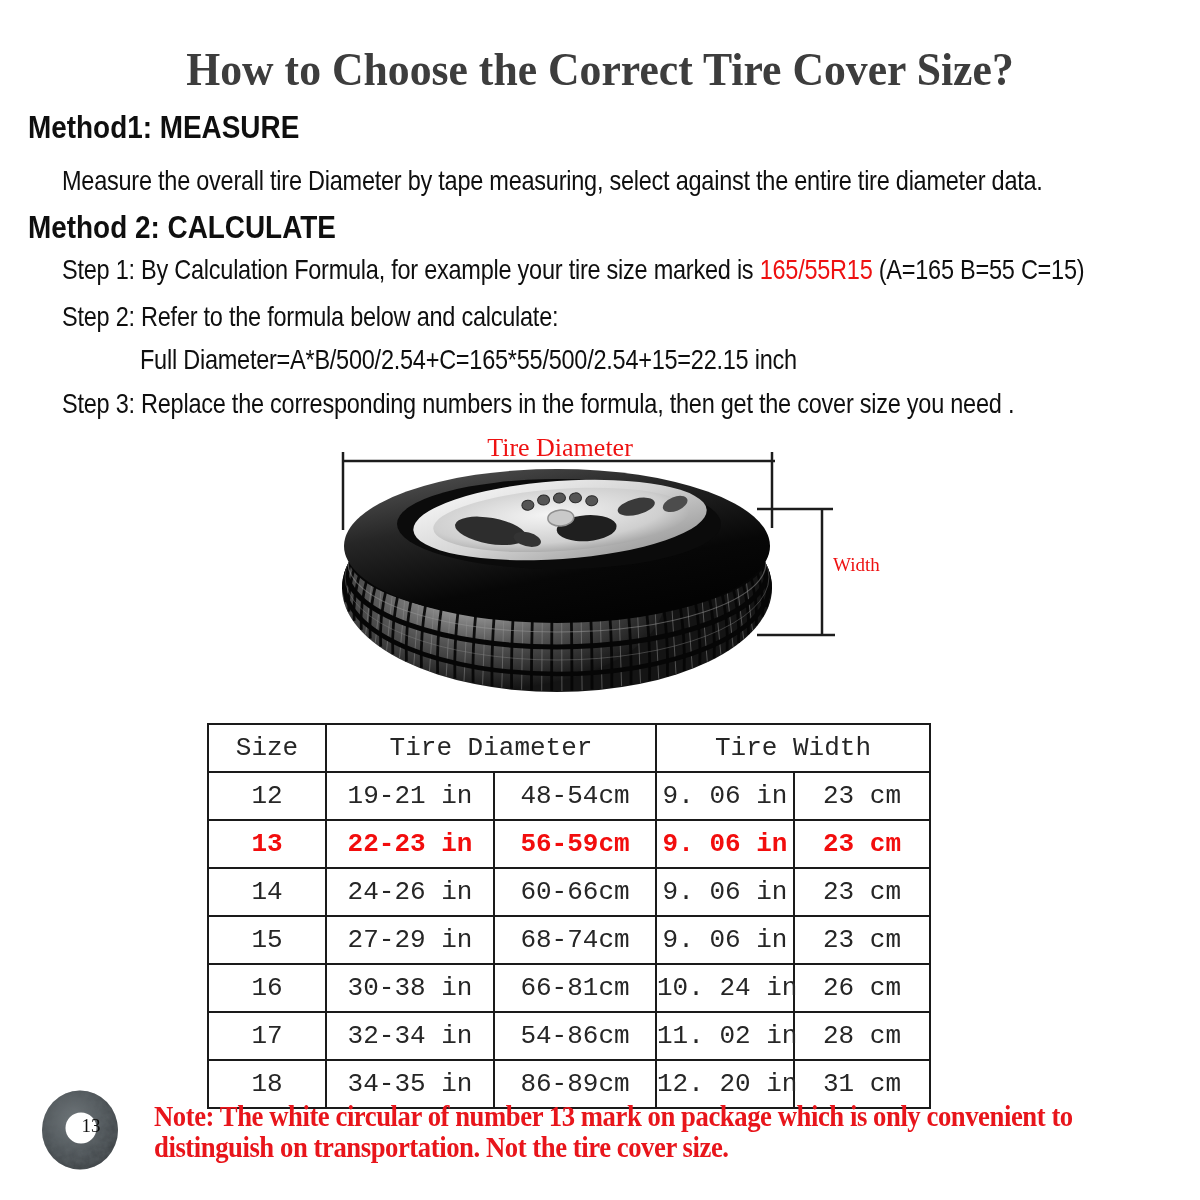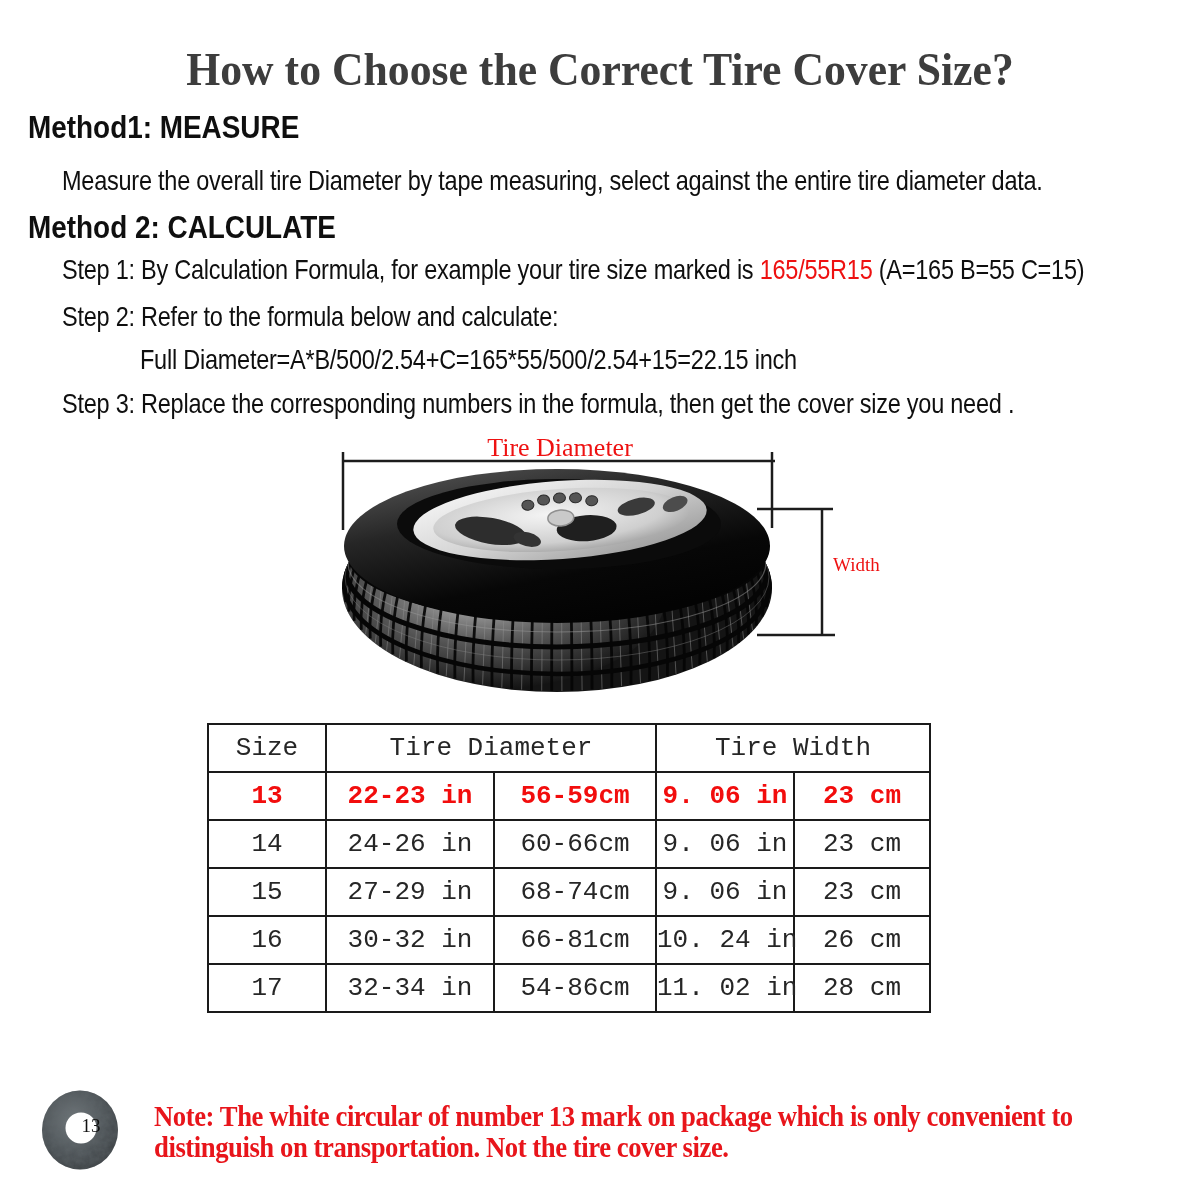--- a/index.html
+++ b/index.html
@@ -200,20 +200,27 @@
       <col style="width:136px">
   </colgroup>
   <thead>
     <tr>
       <th>Size</th>
       <th colspan="2">Tire Diameter</th>
       <th colspan="2">Tire Width</th>
     </tr>
   </thead>
   <tbody>
+      <tr>
+        <td>12</td>
+        <td>19-21 in</td>
+        <td>48-54cm</td>
+        <td>9. 06 in</td>
+        <td>23 cm</td>
+      </tr>
       <tr class="hl">
         <td>13</td>
         <td>22-23 in</td>
         <td>56-59cm</td>
         <td>9. 06 in</td>
         <td>23 cm</td>
       </tr>
       <tr>
         <td>14</td>
         <td>24-26 in</td>
@@ -223,31 +230,38 @@
       </tr>
       <tr>
         <td>15</td>
         <td>27-29 in</td>
         <td>68-74cm</td>
         <td>9. 06 in</td>
         <td>23 cm</td>
       </tr>
       <tr>
         <td>16</td>
-        <td>30-32 in</td>
+        <td>30-38 in</td>
         <td>66-81cm</td>
         <td>10. 24 in</td>
         <td>26 cm</td>
       </tr>
       <tr>
         <td>17</td>
         <td>32-34 in</td>
         <td>54-86cm</td>
         <td>11. 02 in</td>
         <td>28 cm</td>
+      </tr>
+      <tr>
+        <td>18</td>
+        <td>34-35 in</td>
+        <td>86-89cm</td>
+        <td>12. 20 in</td>
+        <td>31 cm</td>
       </tr>
     </tbody>
 </table>
 
 <svg class="abs" style="left:40px;top:1089px;" width="84" height="84" viewBox="0 0 84 84">
   <defs>
     <radialGradient id="badgeGrad" cx="42%" cy="38%" r="70%">
       <stop offset="0%" stop-color="#747b7f"></stop>
       <stop offset="60%" stop-color="#4d5357"></stop>
       <stop offset="100%" stop-color="#34383b"></stop>

